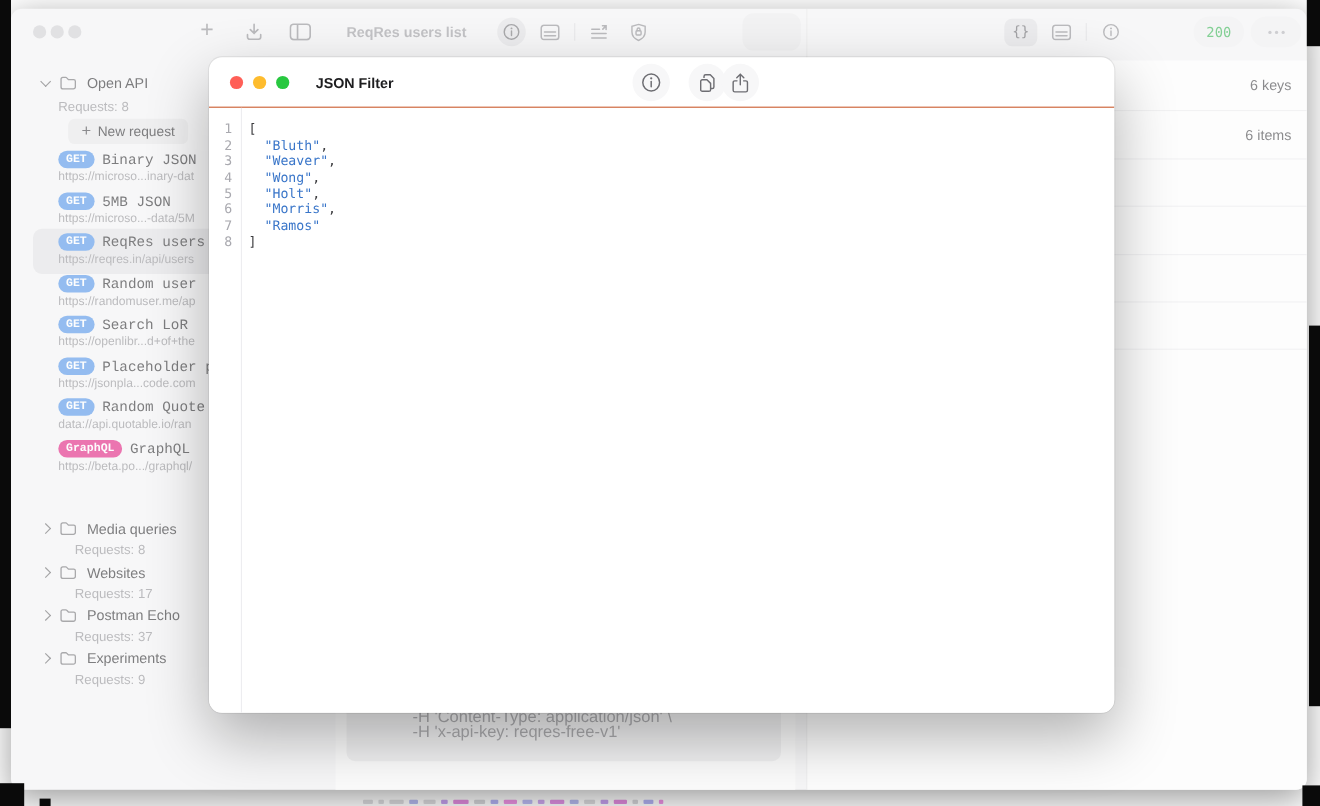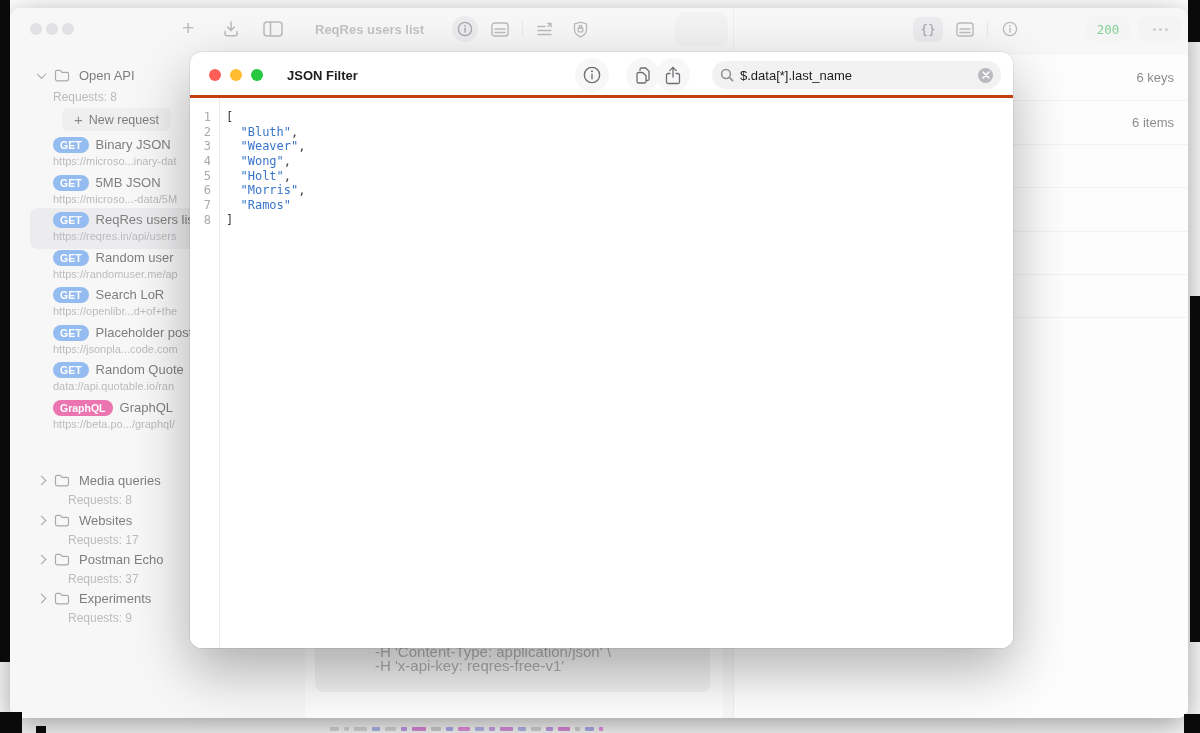--- a/index.html
+++ b/index.html
@@ -45,39 +45,39 @@
   .folder-count { font-size:12px; color:#8e8e93; margin:5px 0 0 30px; }
   .folder-item { position:absolute; left:28px;margin-top:36px; }
   #root-folder { position:absolute; left:28px; top:60px; }
   #root-count { position:absolute; left:43px; top:82px; font-size:12px; color:#8e8e93; }
   #new-request-btn { position:absolute; left:52px; top:100px; height:23px; padding:0 12px;
                     background:#e7e7e9; border-radius:6px; display:flex; align-items:center; gap:6px;
                     font-size:12.5px; color:#232326; }
   #new-request-btn .plus { font-size:15px; color:#3c3c40; line-height:1; }
   .req-item { position:absolute; left:20px; width:258px; padding:4px 8px 6px 23px; border-radius:8px; }
   .req-item.selected { background:#e2e2e5; }
-  .req-row { display:flex; gap:7px; height:16px; white-space:nowrap; }
+  .req-row { display:flex; align-items:center; gap:7px; height:16px; white-space:nowrap;font-family:Liberation Mono, monospace; }
   .method-badge { font-size:10.5px; font-weight:bold; color:#fff; padding:1.5px 7px 2.5px; border-radius:9px; flex:none; }
   .req-name { font-size:13px; color:#232326; }
   .req-url { font-size:11px; color:#8e8e93; line-height:14px; margin-top:1px; white-space:nowrap; overflow:hidden; }
 
   
   .center-card { position:absolute; left:295px; top:47px; width:418px; height:663px; background:#fdfdfd; }
   .curl-card { position:absolute; left:305px; top:592px; width:395px; height:92px; background:#ebebec; border-radius:8px;
                padding:45px 0 0 24px; }
   .curl-line { font-family:Liberation Sans, sans-serif; font-size:15px; color:#737378; line-height:14px; white-space:pre;margin-left:36px; }
   .right-card { position:absolute; left:724px; top:47px; width:454px; height:663px; background:#ffffff; }
   .rrow { display:flex; align-items:center; justify-content:flex-end; padding-right:14px; border-bottom:1px solid #ececee; }
   .rval { font-size:13px; color:#3a3a3e; }
 
   
   .modal { position:absolute; left:190px; top:52px; width:823px; height:596px; background:#ffffff;
            border-radius:12px; z-index:10; box-shadow:0 22px 55px rgba(0,0,0,0.30), 0 0 0 1px rgba(0,0,0,0.06);
            overflow:hidden; }
-  .modal-header { position:relative; height:46px; border-bottom:3px solid #c2410c; }
+  .modal-header { position:relative; height:46px; border-bottom:1px solid #c2410c; }
   .m-dot { position:absolute; top:17px; width:12px; height:12px; border-radius:50%; }
   .modal-title { position:absolute; left:97px; top:16px; font-size:13px; font-weight:600; color:#1d1d1f; }
   .m-icon { position:absolute; top:6px; width:34px; height:34px; border-radius:50%; background:#f7f7f8;
             display:flex; align-items:center; justify-content:center; color:#6e6e73; }
   .search-pill { position:absolute; left:522px; top:9px; width:289px; height:28px; border-radius:14px;
                  background:#f2f2f3; display:flex; align-items:center; padding:0 8px; gap:6px; }
   .search-input { flex:1; border:none; outline:none; background:transparent; font-size:13px; color:#1d1d1f;
                   font-family:"Liberation Sans","DejaVu Sans",sans-serif; }
   .clear-btn { width:15px; height:15px; border-radius:50%; background:#b9b9bf; color:#fff;
                display:flex; align-items:center; justify-content:center; flex:none; font-size:10px; line-height:1; }
@@ -341,32 +341,20 @@
         <path d="M3 8 a1.5 1.5 0 0 1 1.5 -1.5 h4.2 l3.3 3.3 V15.5 A1.5 1.5 0 0 1 10.5 17 H4.5 A1.5 1.5 0 0 1 3 15.5 Z"></path>
       </svg>
     </span>
     <span class="m-icon" style="left:466px;">
       <svg width="16" height="19" viewBox="0 0 16 19" fill="none" stroke="#6e6e73" stroke-width="1.3" stroke-linecap="round">
         <path d="M8 11 V1.8 M4.8 4.6 L8 1.4 l3.2 3.2"></path>
           <path d="M5 7.5 H3 a1.5 1.5 0 0 0 -1.5 1.5 v7 A1.5 1.5 0 0 0 3 17.5 h10 a1.5 1.5 0 0 0 1.5 -1.5 V9 A1.5 1.5 0 0 0 13 7.5 h-2"></path>
       </svg>
     </span>
 
-    <div class="search-pill">
-      <svg width="14" height="14" viewBox="0 0 14 14" fill="none" stroke="#8e8e93" stroke-width="1.5" stroke-linecap="round">
-        <circle cx="6" cy="6" r="4.4"></circle>
-          <path d="M9.4 9.4 L12.6 12.6"></path>
-      </svg>
-      <input class="search-input" value="$.data[*].last_name" style="">
-      <span class="clear-btn">
-        <svg width="8" height="8" viewBox="0 0 8 8" stroke="#fff" stroke-width="1.6" stroke-linecap="round">
-            <path d="M1 1 L7 7 M7 1 L1 7"></path>
-          </svg>
-      </span>
-    </div>
   </div>
 
   <div class="editor" id="editor-lines">
       <div class="code-line">
         <span class="lnum">1</span>
         <span class="code-text"><span class="tk-p">[</span></span>
       </div>
       <div class="code-line">
         <span class="lnum">2</span>
         <span class="code-text"><span class="tk-p">  </span><span class="tk-s">"Bluth"</span><span class="tk-p">,</span></span>

